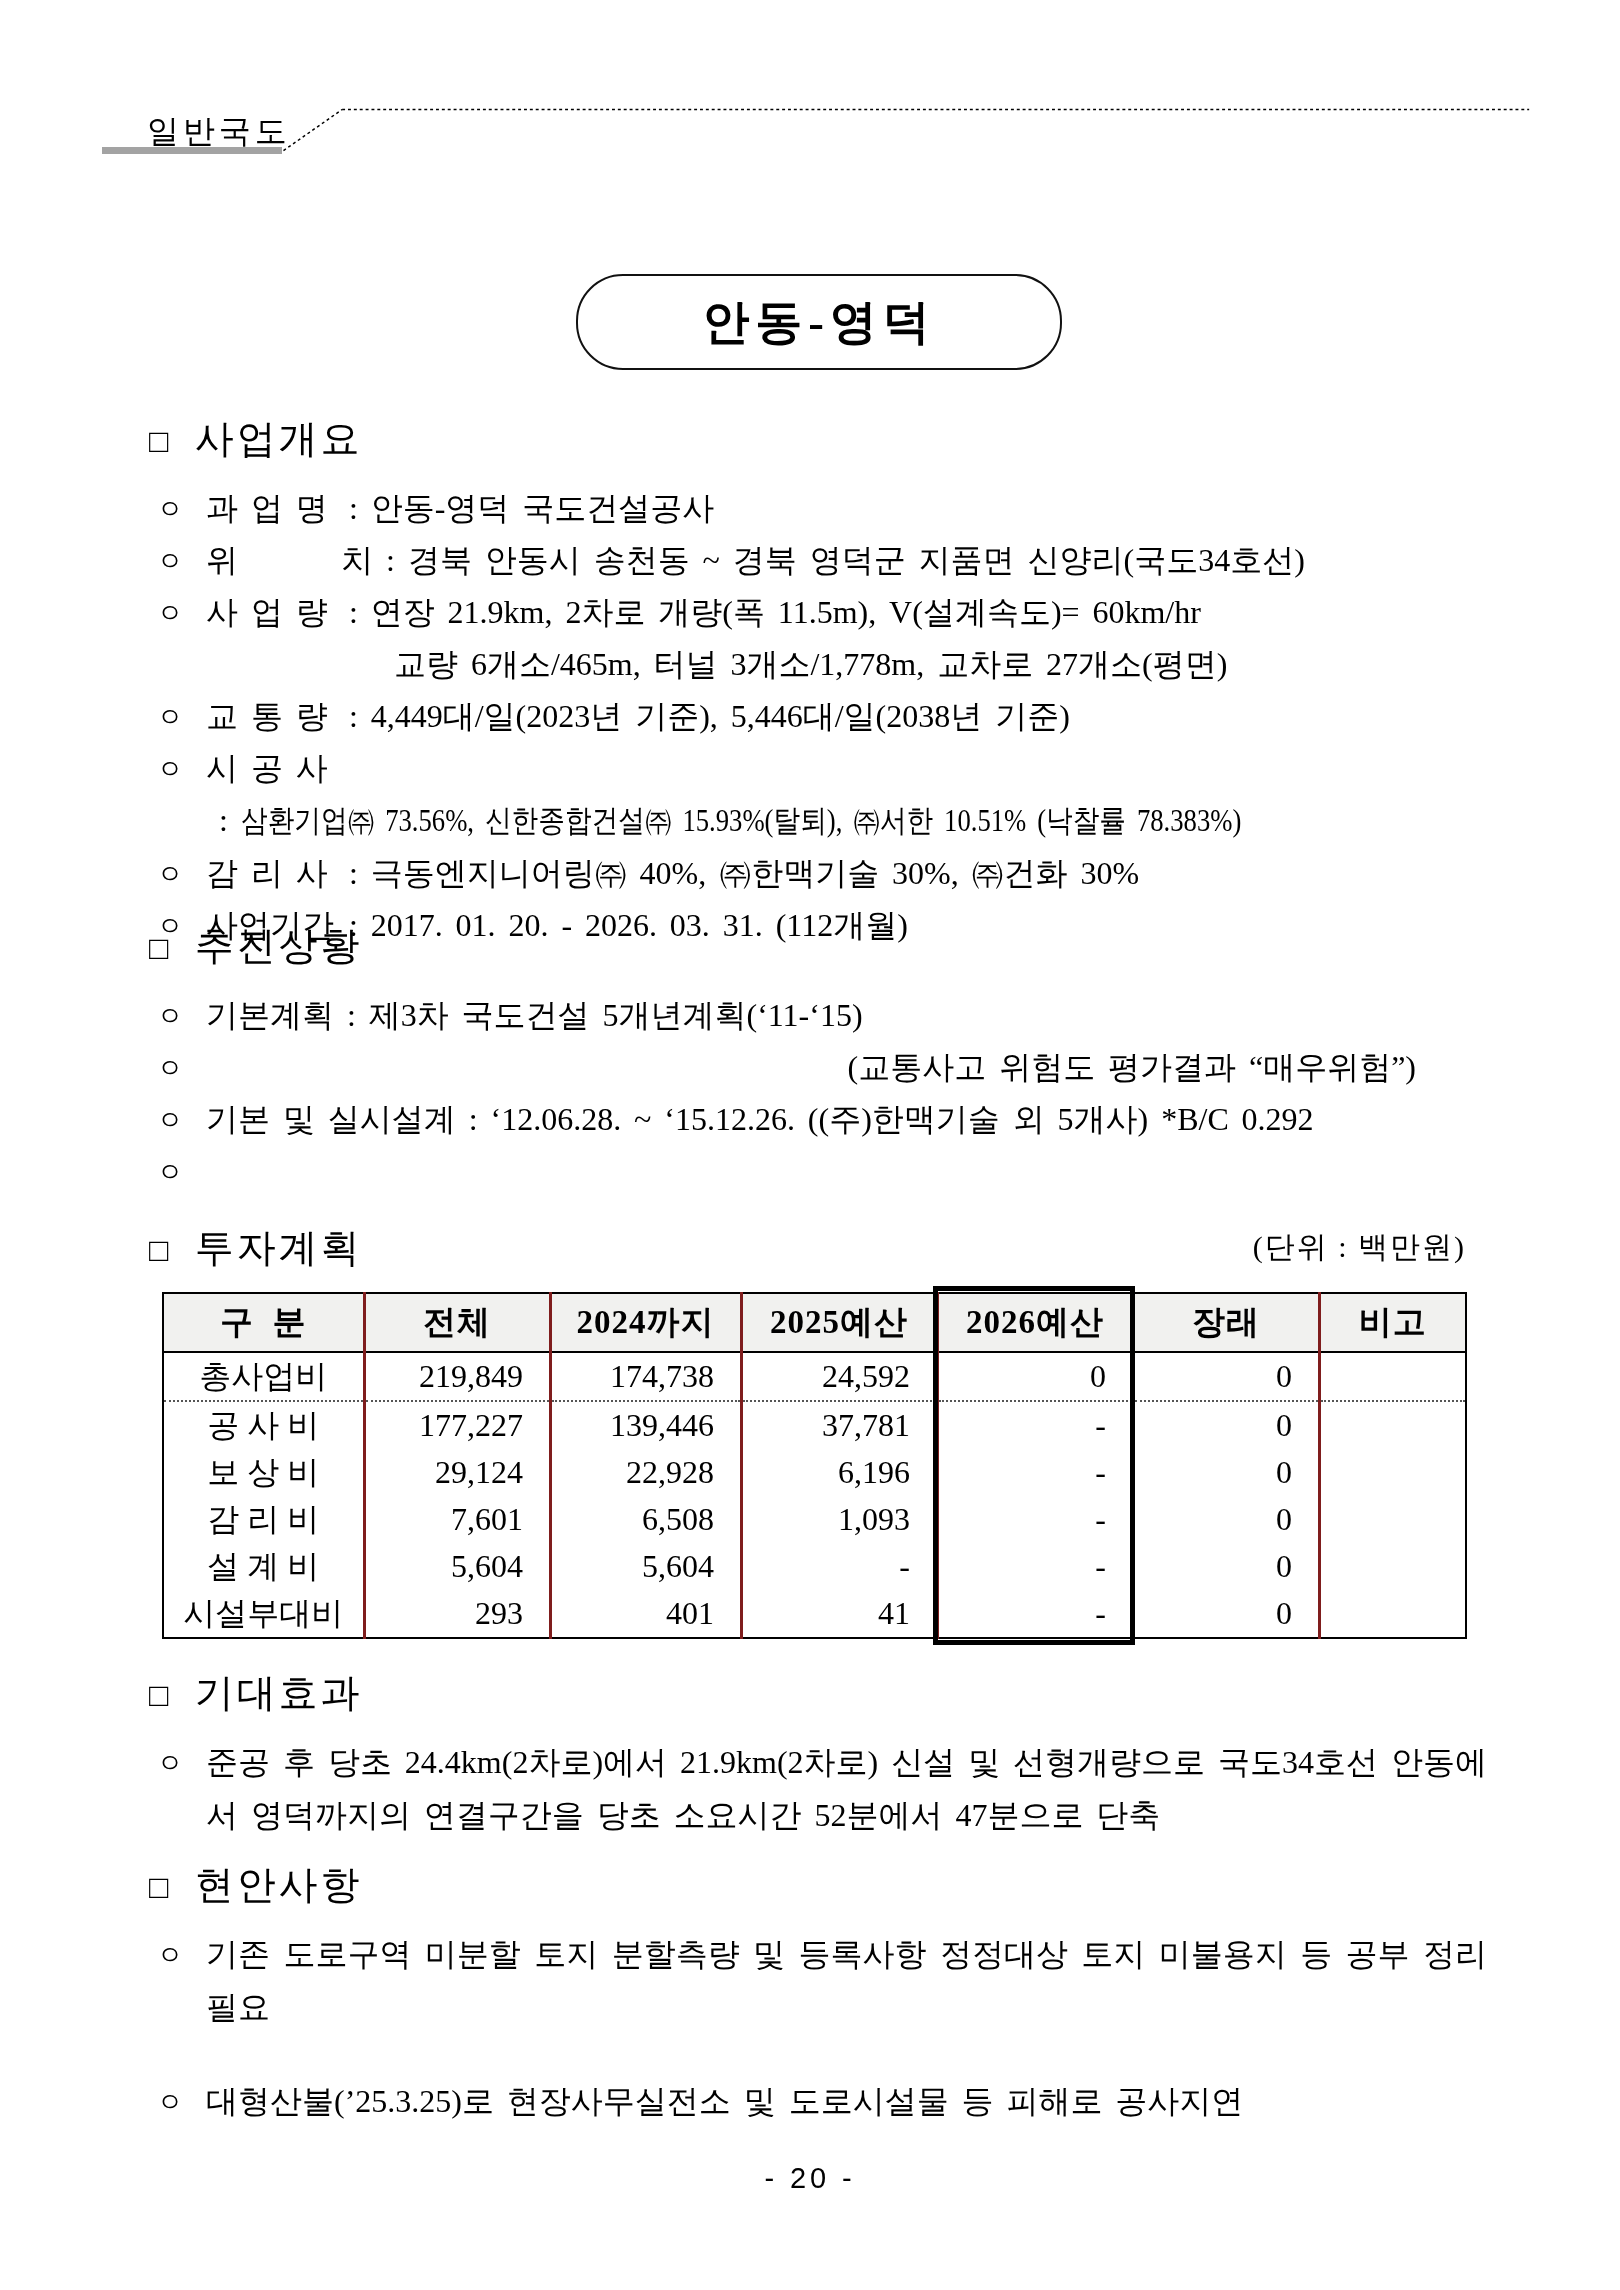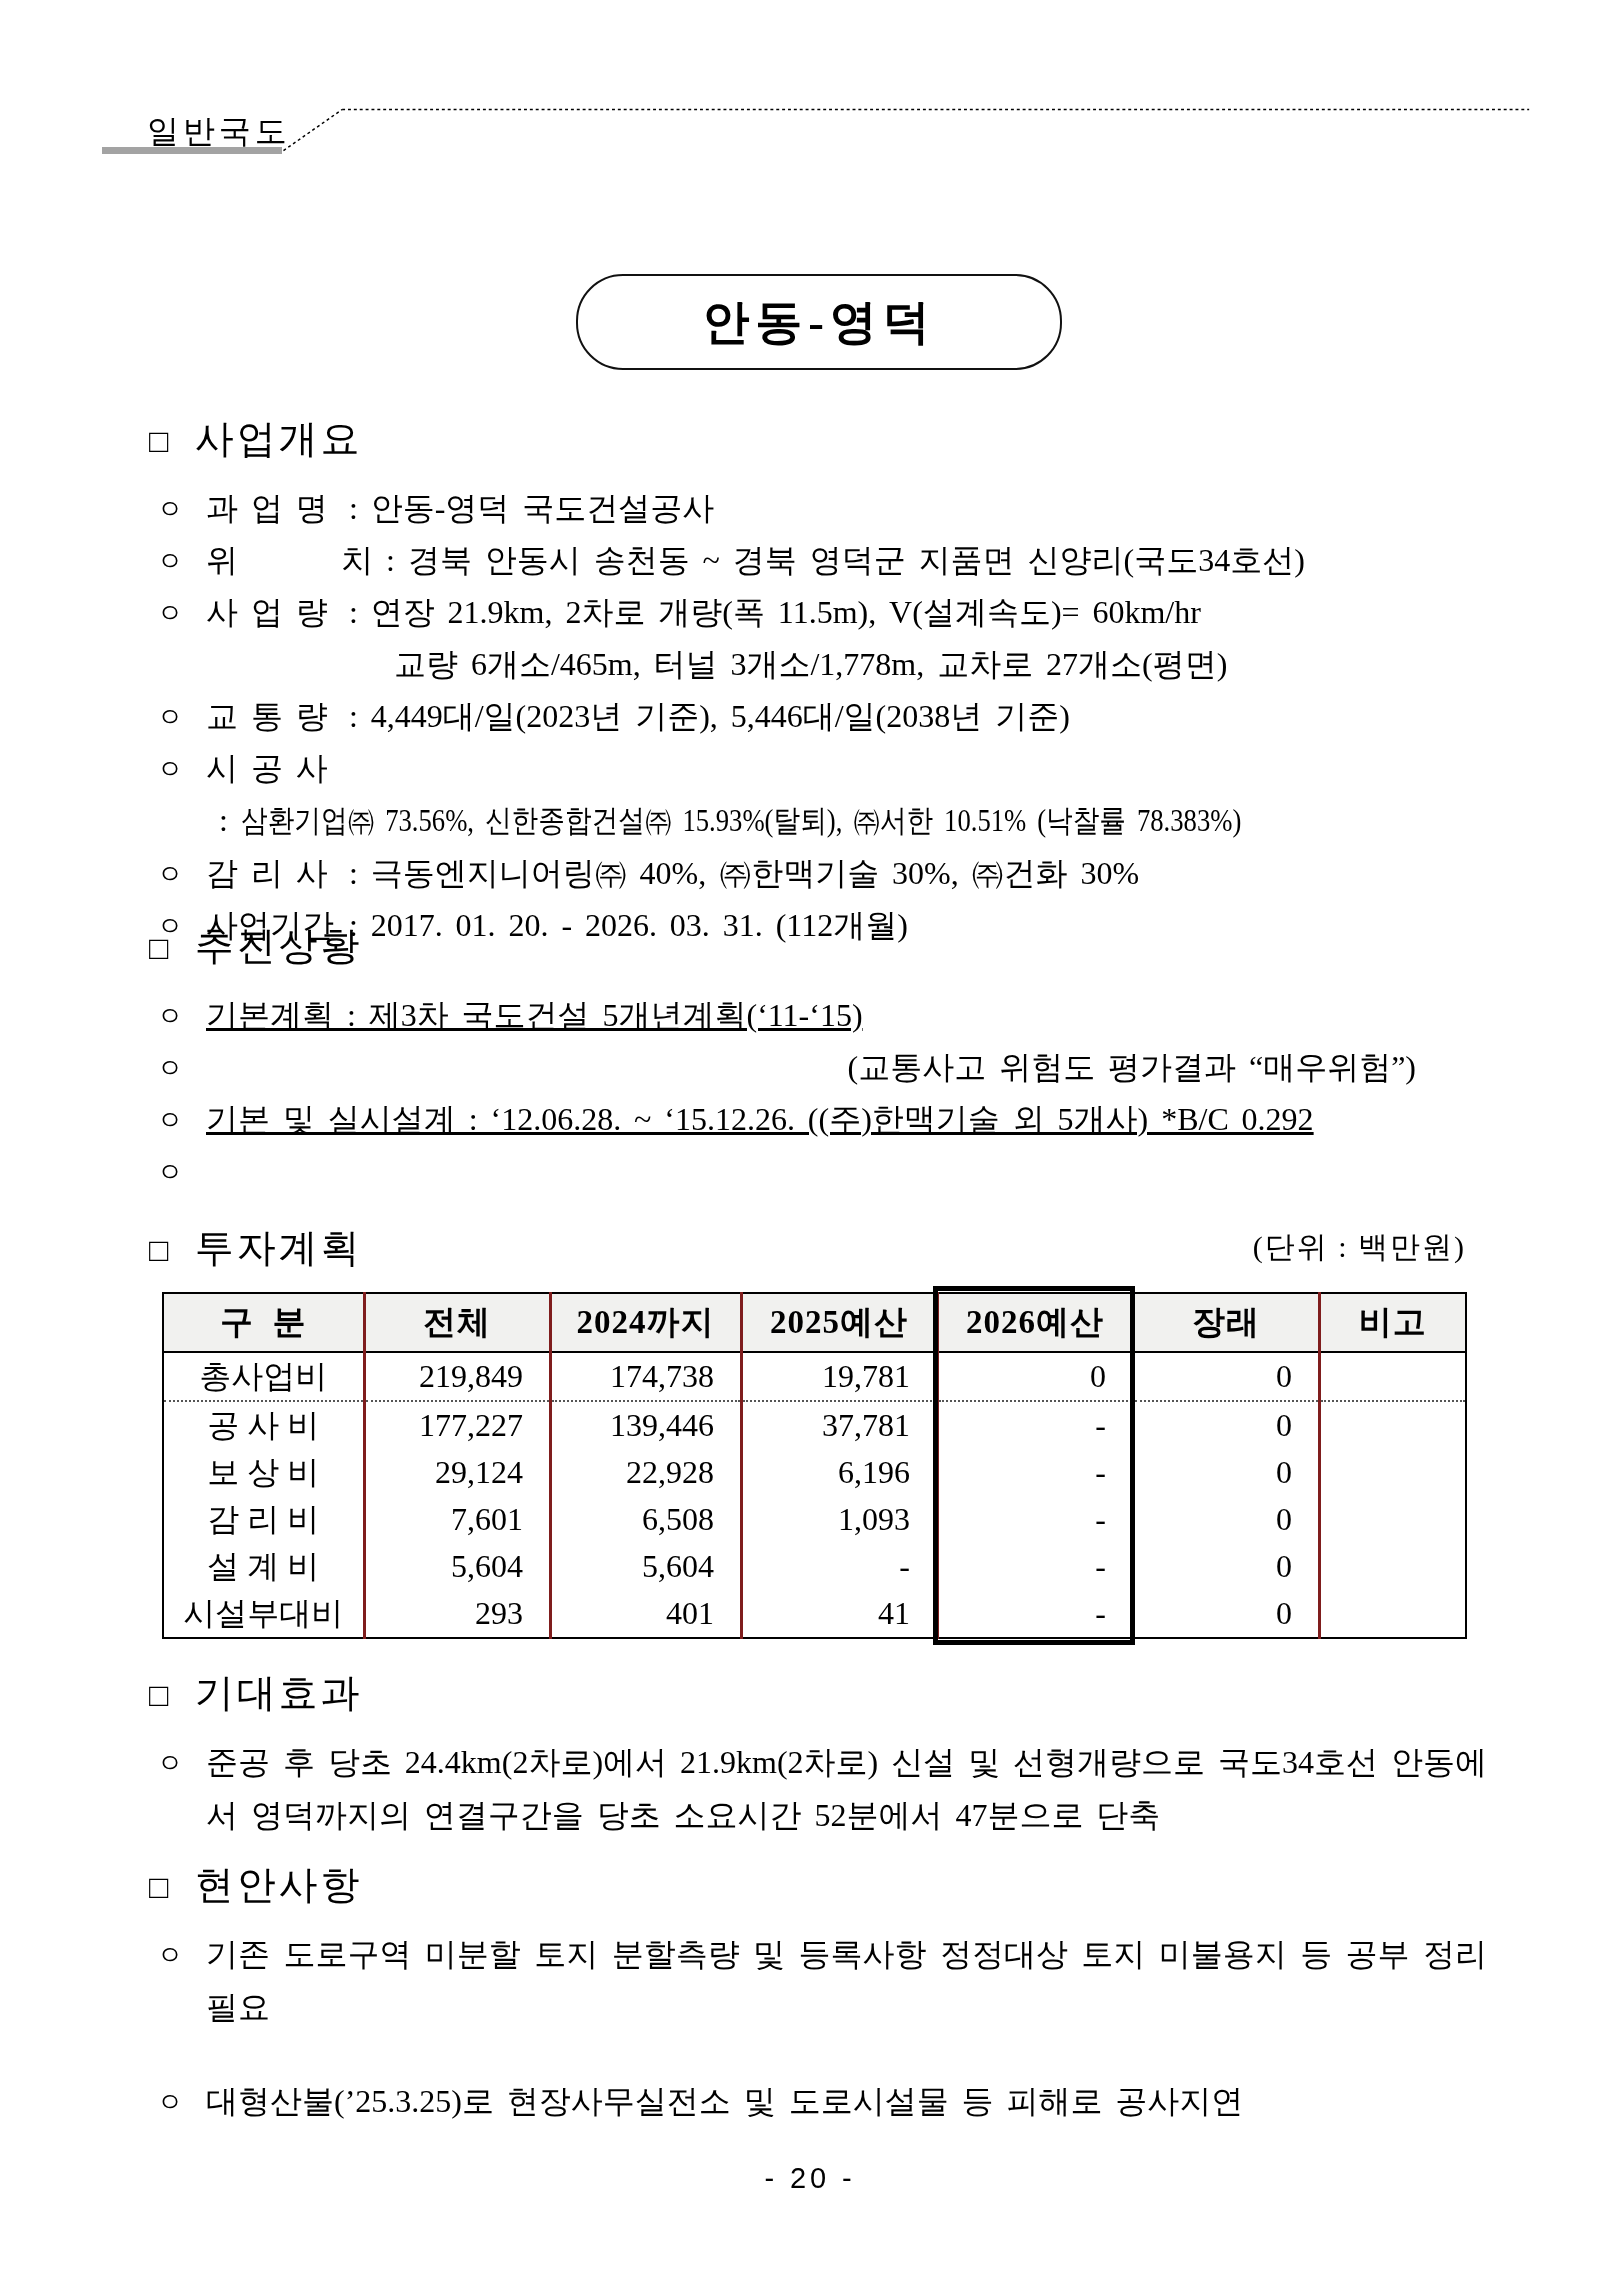--- a/index.html
+++ b/index.html
@@ -27,21 +27,21 @@
   .section { position:absolute; left:149px; width:1338px; }
   .sec-heading { font-size:39px; letter-spacing:2.9px; display:flex; align-items:center; gap:23.5px; }
   .box-glyph { font-size:32px; line-height:1; transform:translateY(2px); }
   .items { margin-top:15.7px; }
 
   .item { position:relative; padding-left:57px; font-size:32px; line-height:52px; word-spacing:4.9px; }
   .item .bullet { position:absolute; left:7.8px; top:1px; font-size:26.5px; }
   .ilabel { display:inline-block; min-width:130px; white-space:pre; }
   .colon  { white-space:pre; }
   .ival   { white-space:pre-wrap; }
-  .ptext  { white-space:pre-wrap;text-decoration:underline; }
+  .ptext  { white-space:pre-wrap; }
   .condensed .ival { display:inline-block; white-space:nowrap; font-size:31px; transform:scaleX(0.86); transform-origin:0 62%; }
 
   .sub-line  { padding-left:245px; font-size:32px; line-height:52px; white-space:pre; word-spacing:4.9px; }
   .sub-right { padding-left:0; text-align:right; padding-right:71px; }
 
   .para { position:relative; padding-left:57px; font-size:32px; line-height:53px; text-align:justify; word-spacing:4.9px; }
   .para .bullet { position:absolute; left:7.8px; top:1px; font-size:26.5px; }
   .para + .para { margin-top:41px; }
 
   
@@ -164,21 +164,21 @@
           <th>2026예산</th>
           <th>장래</th>
           <th>비고</th>
         </tr>
       </thead>
       <tbody>
         <tr class="dotted">
           <td class="rowlabel">총사업비</td>
           <td class="num">219,849</td>
           <td class="num">174,738</td>
-          <td class="num">19,781</td>
+          <td class="num">24,592</td>
           <td class="num">0</td>
           <td class="num">0</td>
           <td class="num"></td>
         </tr>
         <tr>
           <td class="rowlabel">공 사 비</td>
           <td class="num">177,227</td>
           <td class="num">139,446</td>
           <td class="num">37,781</td>
           <td class="num">-</td>

